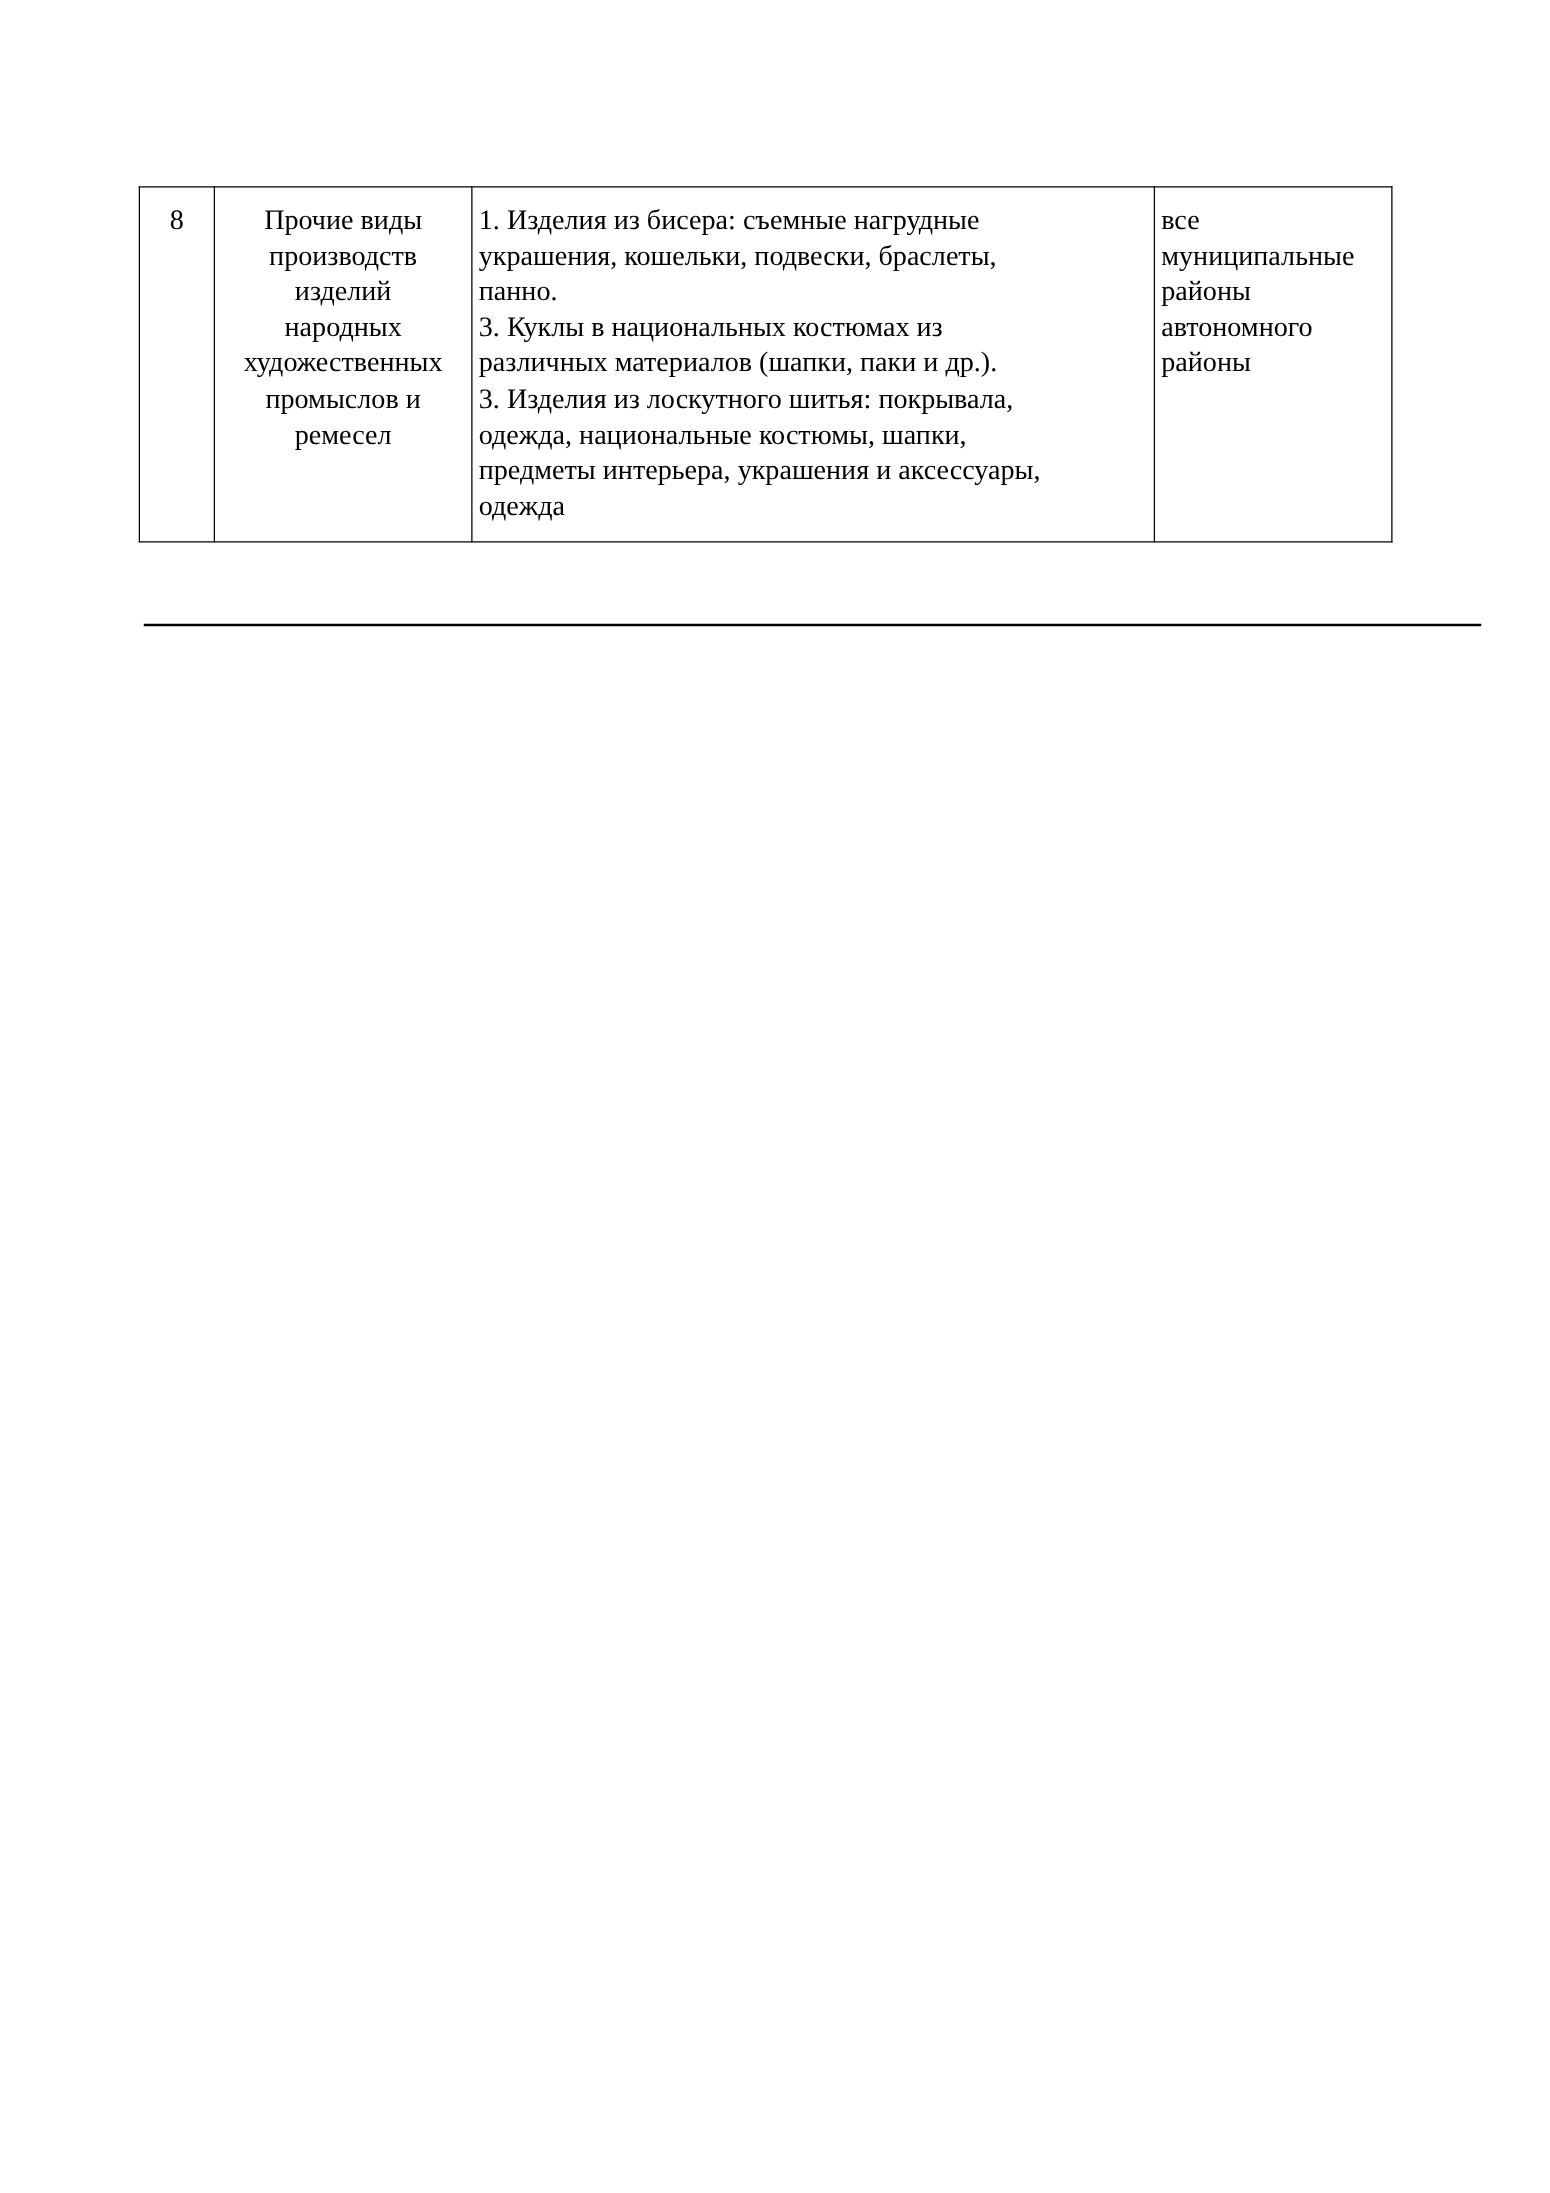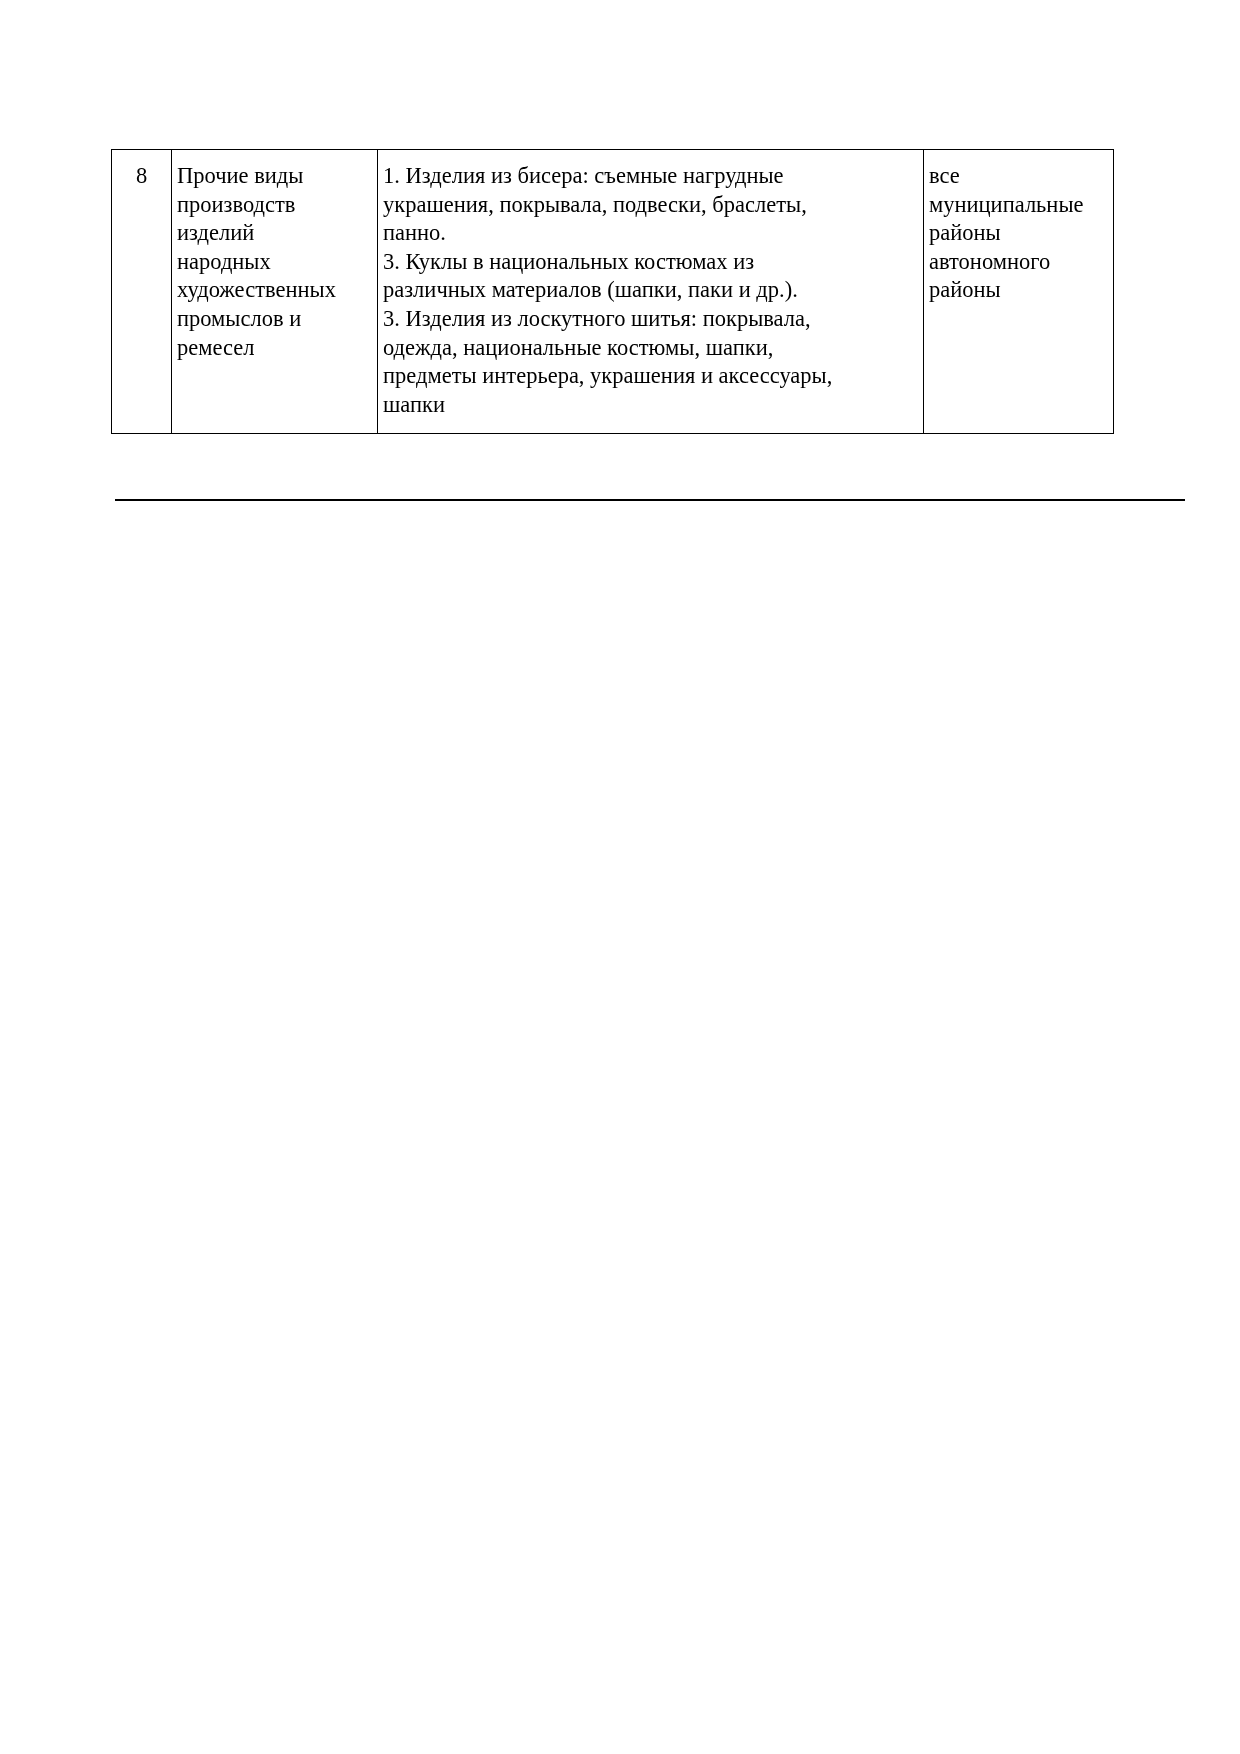--- a/index.html
+++ b/index.html
@@ -36,21 +36,21 @@
       line-height: 28.6px;
       padding: 12px 5px 14px 5px;
       word-wrap: break-word;
     }
     td.col-num {
       width: 49px;
       text-align: center;
     }
     td.col-name {
       width: 195px;
-      text-align: left;
+      text-align: center;
     }
     td.col-products {
       width: 535px;
       text-align: left;
     }
     td.col-area {
       width: 179px;
       text-align: left;
       padding-left: 2px;
       padding-right: 2px;
@@ -82,28 +82,28 @@
         <span class="line">Прочие виды</span>
         <span class="line">производств</span>
         <span class="line">изделий</span>
         <span class="line">народных</span>
         <span class="line">художественных</span>
         <span class="line">промыслов и</span>
         <span class="line">ремесел</span>
       </td>
       <td class="col-products">
         <span class="line">1. Изделия из бисера: съемные нагрудные</span>
-        <span class="line">украшения, покрывала, подвески, браслеты,</span>
+        <span class="line">украшения, кошельки, подвески, браслеты,</span>
         <span class="line">панно.</span>
         <span class="line">3. Куклы в национальных костюмах из</span>
         <span class="line">различных материалов (шапки, паки и др.).</span>
         <span class="line">3. Изделия из лоскутного шитья: покрывала,</span>
         <span class="line">одежда, национальные костюмы, шапки,</span>
         <span class="line">предметы интерьера, украшения и аксессуары,</span>
-        <span class="line">шапки</span>
+        <span class="line">одежда</span>
       </td>
       <td class="col-area">
         <span class="line">все</span>
         <span class="line">муниципальные</span>
         <span class="line">районы</span>
         <span class="line">автономного</span>
         <span class="line">районы</span>
       </td>
     </tr>
   </tbody>

